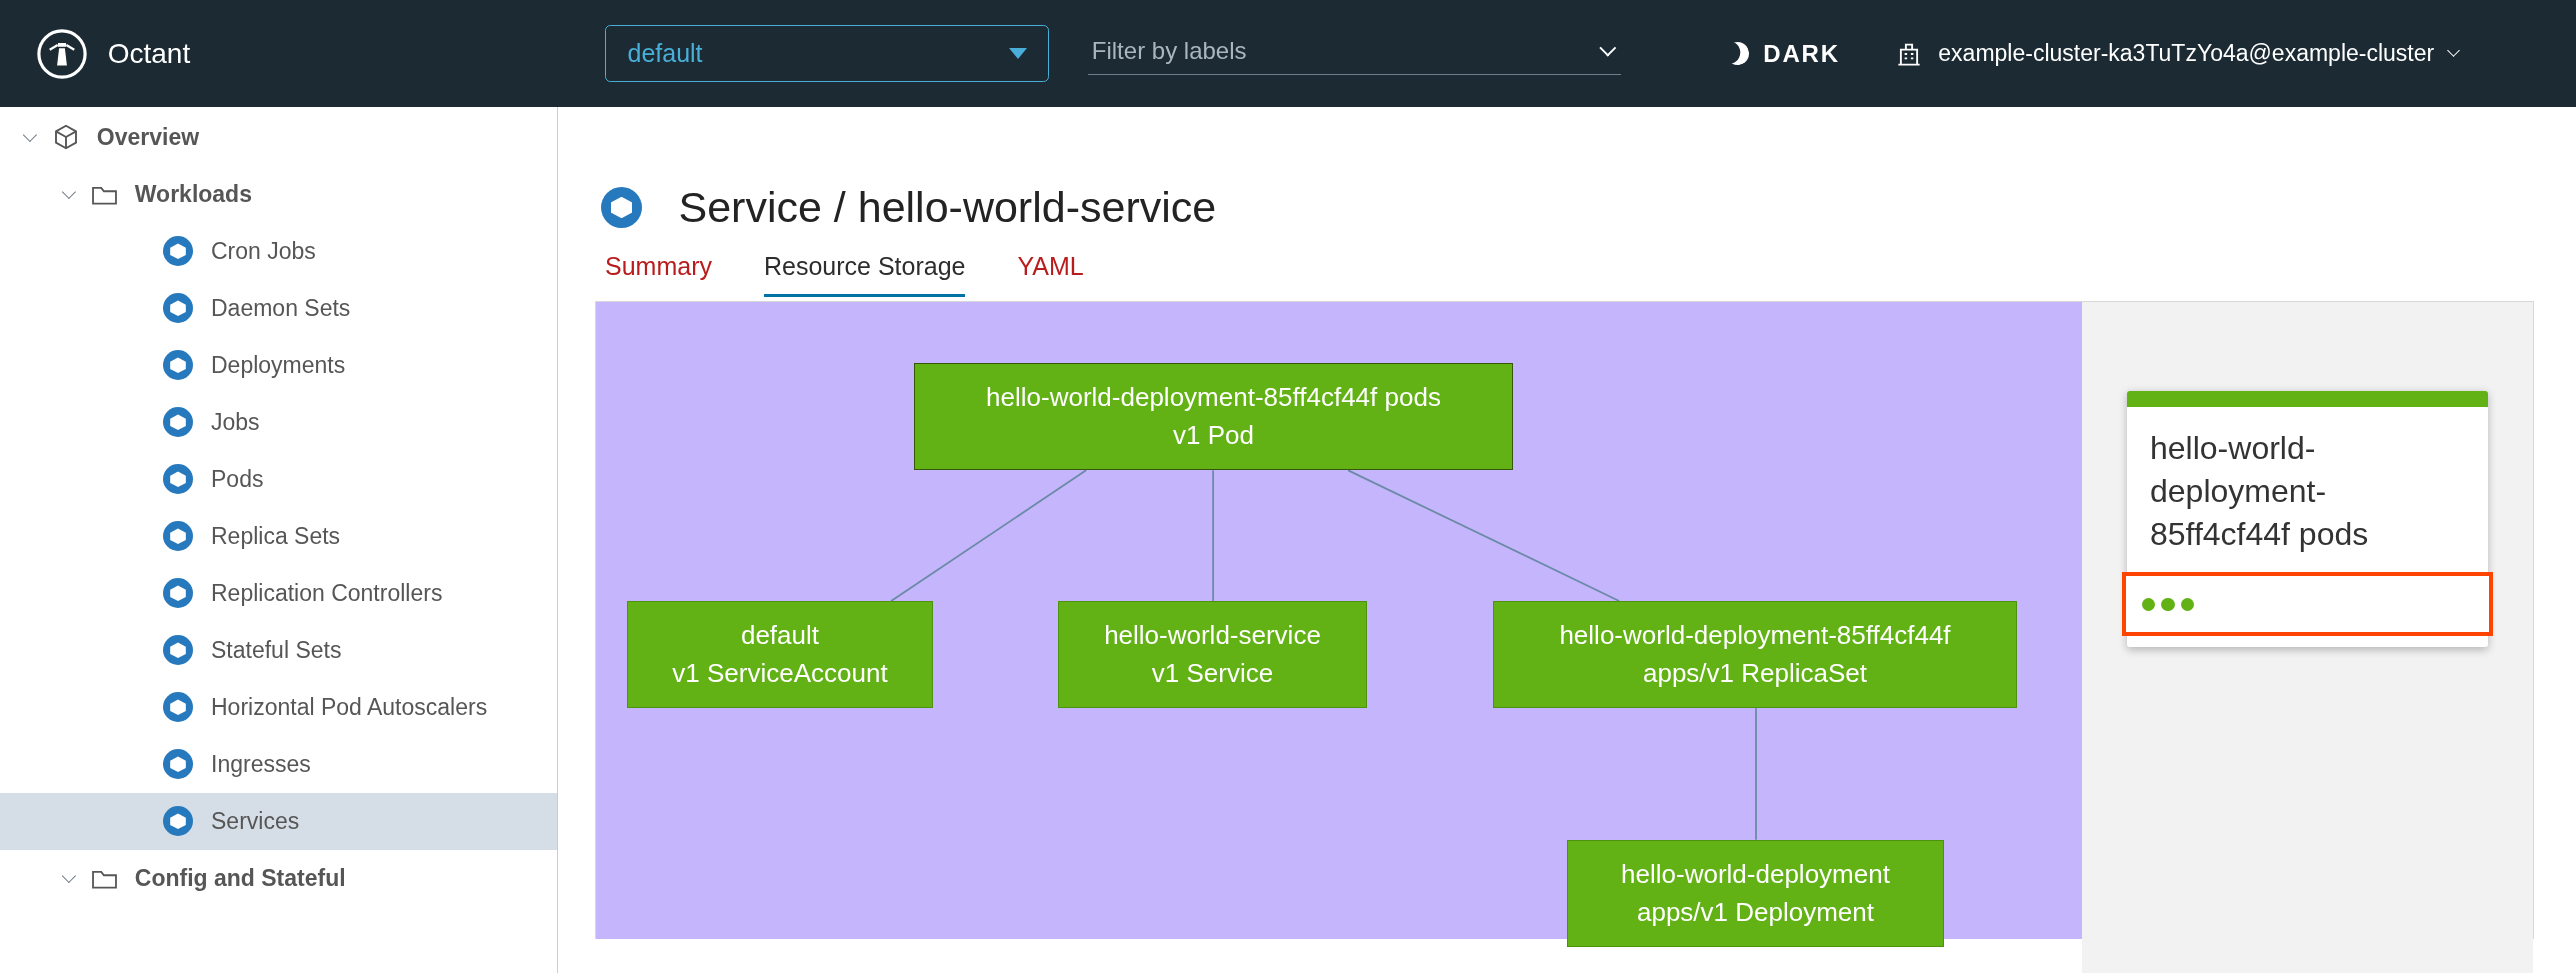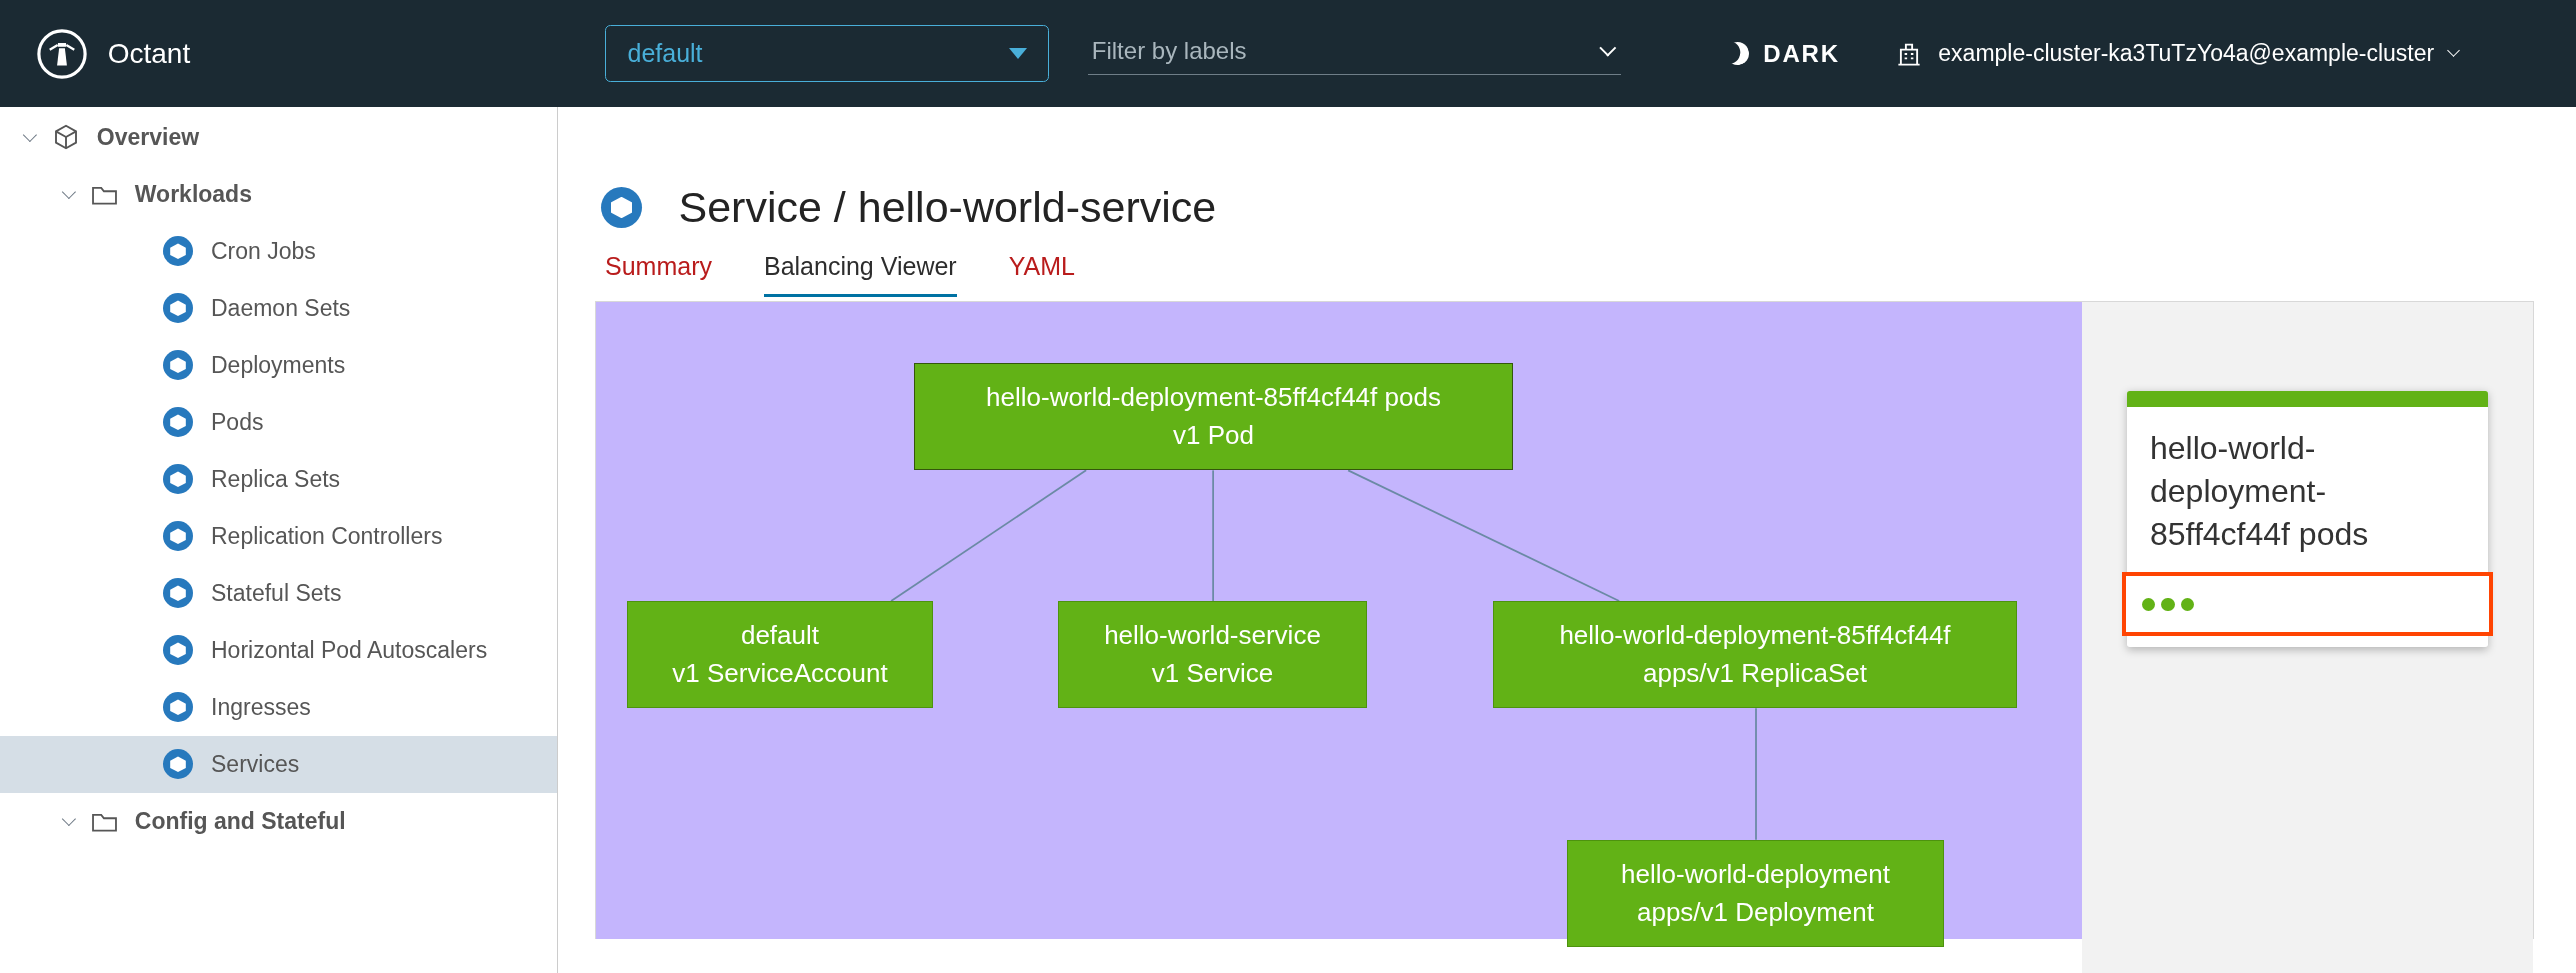--- a/index.html
+++ b/index.html
@@ -177,20 +177,24 @@
     <div class="nav-row lvl2">
       <span class="res-icon"></span>
       <span class="nav-label">Daemon Sets</span>
     </div>
     <div class="nav-row lvl2">
       <span class="res-icon"></span>
       <span class="nav-label">Deployments</span>
     </div>
     <div class="nav-row lvl2">
       <span class="res-icon"></span>
+      <span class="nav-label">Jobs</span>
+    </div>
+    <div class="nav-row lvl2">
+      <span class="res-icon"></span>
       <span class="nav-label">Pods</span>
     </div>
     <div class="nav-row lvl2">
       <span class="res-icon"></span>
       <span class="nav-label">Replica Sets</span>
     </div>
     <div class="nav-row lvl2">
       <span class="res-icon"></span>
       <span class="nav-label">Replication Controllers</span>
     </div>
@@ -224,21 +228,21 @@
     </div>
   </aside>
 
   <div class="page-title">
     <span class="res-icon big"></span>
     <h1>Service / hello-world-service</h1>
   </div>
 
   <nav class="tabs">
     <span class="tab">Summary</span>
-    <span class="tab active">Balancing Viewer</span>
+    <span class="tab active">Resource Storage</span>
     <span class="tab">YAML</span>
   </nav>
 
   <section class="graph-panel">
     <svg class="edges" width="1939" height="673" viewBox="0 0 2168 752">
       <line x1="548" y1="188" x2="330" y2="334" stroke="#6b8aa5" stroke-width="2"></line>
       <line x1="690" y1="188" x2="690" y2="334" stroke="#6b8aa5" stroke-width="2"></line>
       <line x1="841" y1="188" x2="1144" y2="334" stroke="#6b8aa5" stroke-width="2"></line>
       <line x1="1297" y1="454" x2="1297" y2="601" stroke="#6b8aa5" stroke-width="2"></line>
     </svg>

